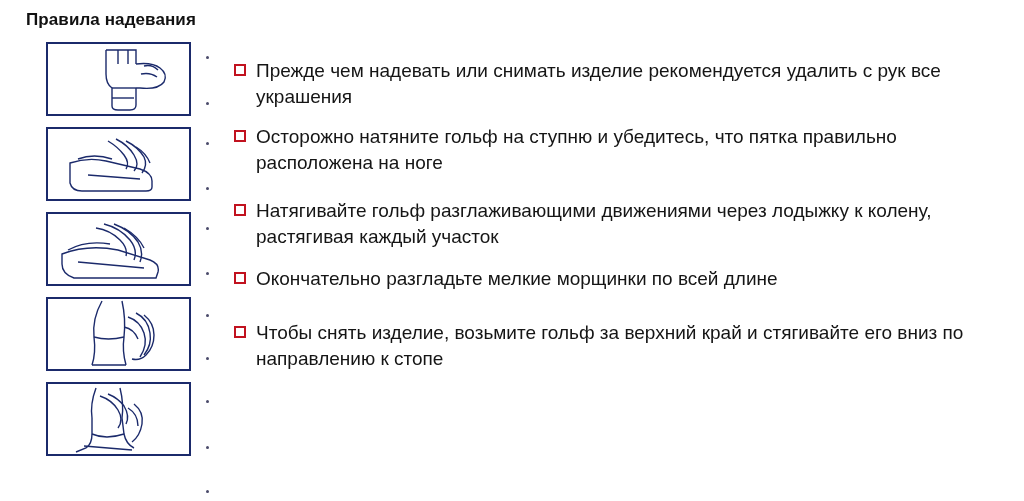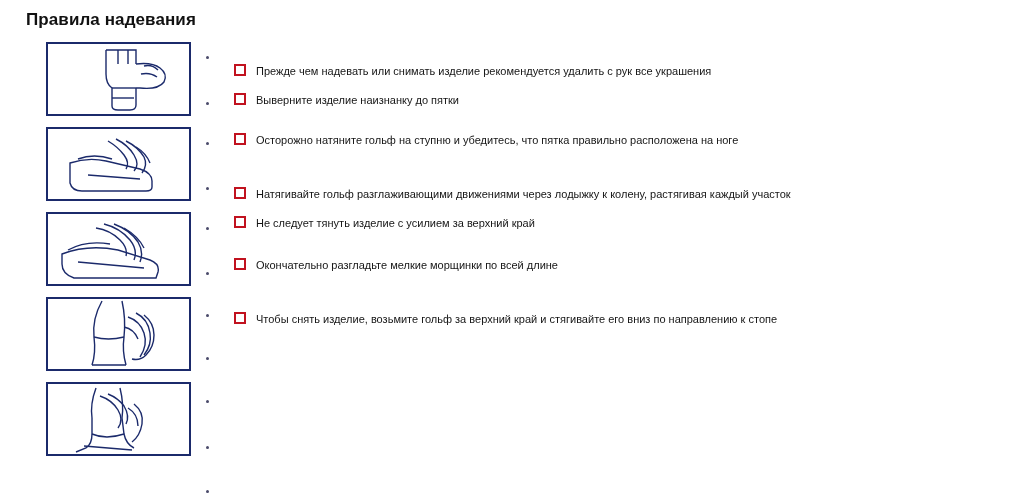--- a/index.html
+++ b/index.html
@@ -89,28 +89,28 @@
   .box {
     flex: 0 0 auto;
     width: 12px;
     height: 12px;
     border: 2px solid #c1121f;
     box-sizing: border-box;
     margin-top: 6px;
     margin-right: 10px;
   }
   .item-text {
-    font-size: 11px;
+    font-size: 19px;
     line-height: 26px;
     color: #151515;
     max-width: 730px;
   }
   .g1 { margin-top: 6px; }
   .g2 { margin-top: 6px; }
-  .g3 { margin-top: 28px; }
+  .g3 { margin-top: 22px; }
   .g4 { margin-top: 16px; }
   .g5 { margin-top: 28px; }
 </style>
 </head>
 <body>
 
 <div class="page">
 
   <div class="title">Правила надевания</div>
 
@@ -207,42 +207,34 @@
       <div class="tick" style="top:448px"></div>
     </div>
 
     <div class="text-col">
 
       <div class="group g1">
         <div class="item">
           <span class="box"></span>
           <span class="item-text">Прежде чем надевать или снимать изделие рекомендуется удалить с рук все украшения</span>
         </div>
-        <div class="item">
-          <span class="box"></span>
-          <span class="item-text">Выверните изделие наизнанку до пятки</span>
-        </div>
       </div>
 
       <div class="group g2">
         <div class="item">
           <span class="box"></span>
           <span class="item-text">Осторожно натяните гольф на ступню и убедитесь, что пятка правильно расположена на ноге</span>
         </div>
       </div>
 
       <div class="group g3">
         <div class="item">
           <span class="box"></span>
           <span class="item-text">Натягивайте гольф разглаживающими движениями через лодыжку к колену, растягивая каждый участок</span>
         </div>
-        <div class="item">
-          <span class="box"></span>
-          <span class="item-text">Не следует тянуть изделие с усилием за верхний край</span>
-        </div>
       </div>
 
       <div class="group g4">
         <div class="item">
           <span class="box"></span>
           <span class="item-text">Окончательно разгладьте мелкие морщинки по всей длине</span>
         </div>
       </div>
 
       <div class="group g5">

